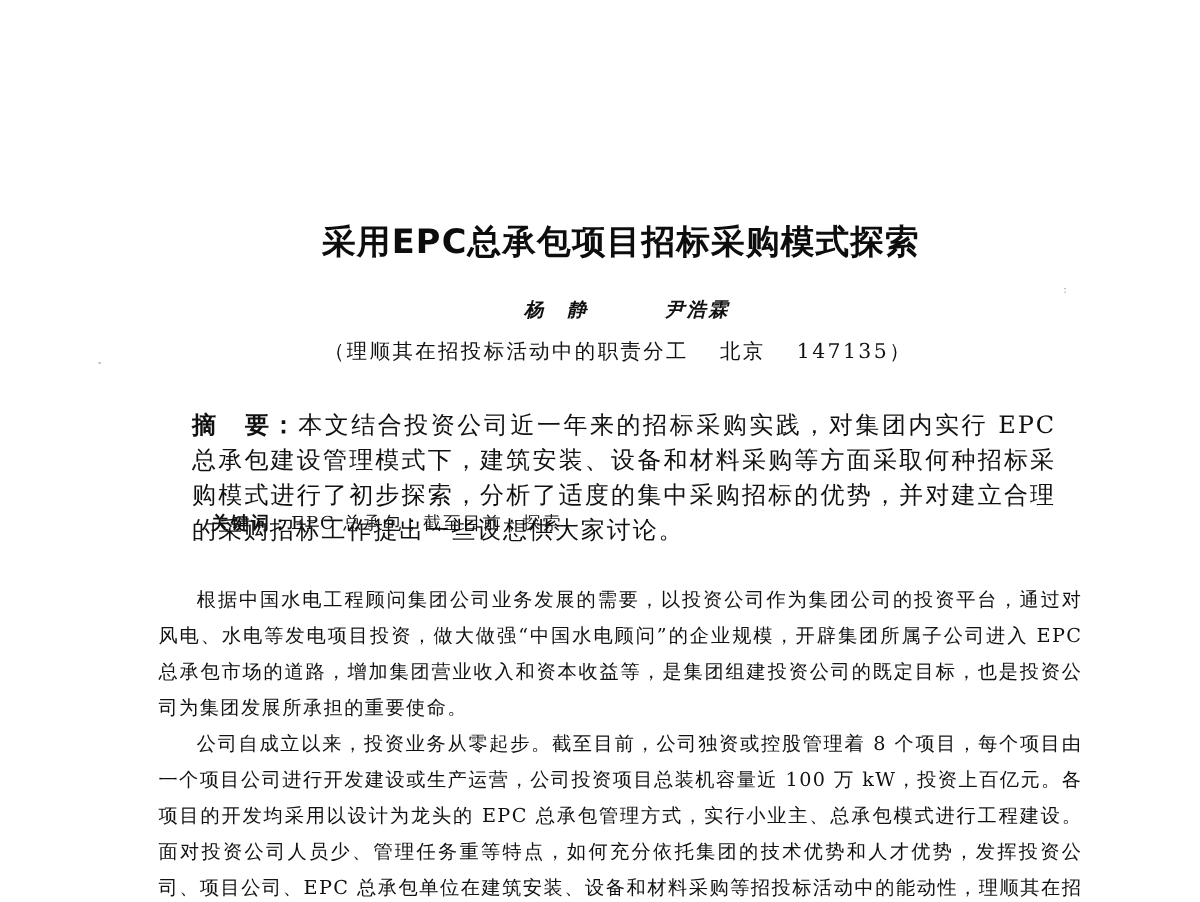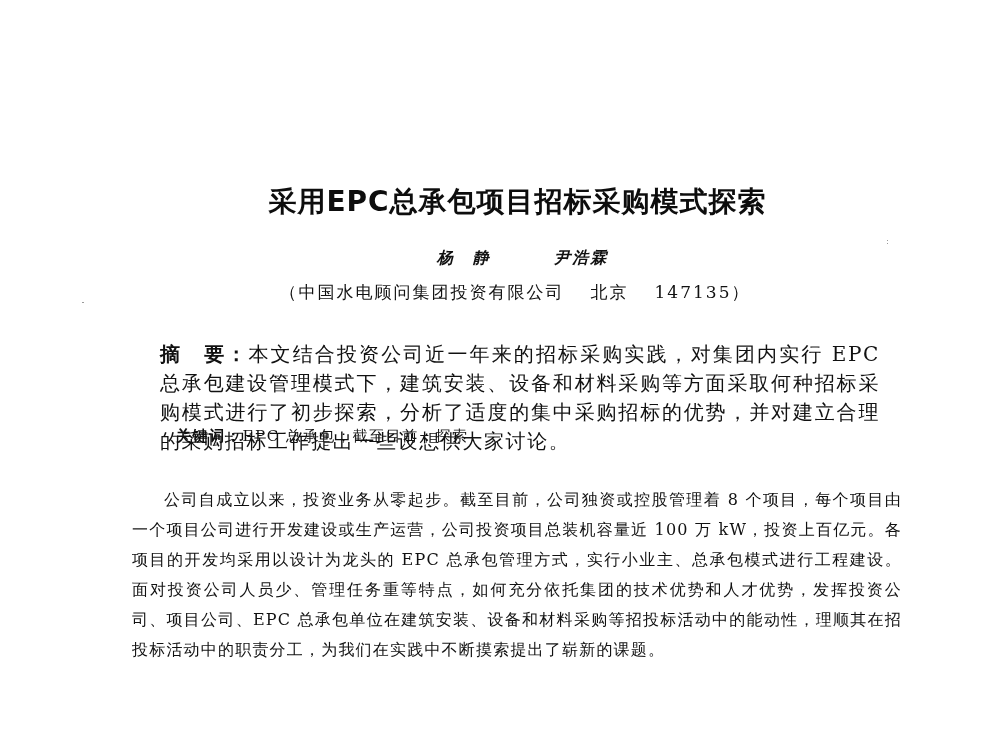--- a/index.html
+++ b/index.html
@@ -107,31 +107,32 @@
 <div class="page">
 
   <div class="title">采用EPC总承包项目招标采购模式探索</div>
 
   <div class="authors">
     <span>杨　静</span>
     <span>尹浩霖</span>
   </div>
 
   <div class="affiliation">
-    <span>（中国水电顾问集团投资有限公司</span><span class="gap"></span><span>北京</span><span class="gap"></span><span>147135）</span>
+    <span>（理顺其在招投标活动中的职责分工</span><span class="gap"></span><span>北京</span><span class="gap"></span><span>147135）</span>
   </div>
 
   <div class="abstract">
     <span class="label">摘　要：</span><span>本文结合投资公司近一年来的招标采购实践，对集团内实行 EPC 总承包建设管理模式下，建筑安装、设备和材料采购等方面采取何种招标采购模式进行了初步探索，分析了适度的集中采购招标的优势，并对建立合理的采购招标工作提出一些设想供大家讨论。</span>
   </div>
 
   <div class="keywords">
     <span class="label">关键词：</span><span>EPC 总承包；截至目前；探索</span>
   </div>
 
   <div class="body-text">
+    <p>根据中国水电工程顾问集团公司业务发展的需要，以投资公司作为集团公司的投资平台，通过对风电、水电等发电项目投资，做大做强“中国水电顾问”的企业规模，开辟集团所属子公司进入 EPC 总承包市场的道路，增加集团营业收入和资本收益等，是集团组建投资公司的既定目标，也是投资公司为集团发展所承担的重要使命。</p>
     <p>公司自成立以来，投资业务从零起步。截至目前，公司独资或控股管理着 8 个项目，每个项目由一个项目公司进行开发建设或生产运营，公司投资项目总装机容量近 100 万 kW，投资上百亿元。各项目的开发均采用以设计为龙头的 EPC 总承包管理方式，实行小业主、总承包模式进行工程建设。面对投资公司人员少、管理任务重等特点，如何充分依托集团的技术优势和人才优势，发挥投资公司、项目公司、EPC 总承包单位在建筑安装、设备和材料采购等招投标活动中的能动性，理顺其在招投标活动中的职责分工，为我们在实践中不断摸索提出了崭新的课题。</p>
   </div>
 
   <div class="mark" style="left:887px;top:240px;width:1px;height:1px;"></div>
   <div class="mark" style="left:887px;top:243px;width:1px;height:1px;"></div>
   <div class="mark" style="left:82px;top:302px;width:2px;height:1px;"></div>
 </div>
 
 </body></html>

